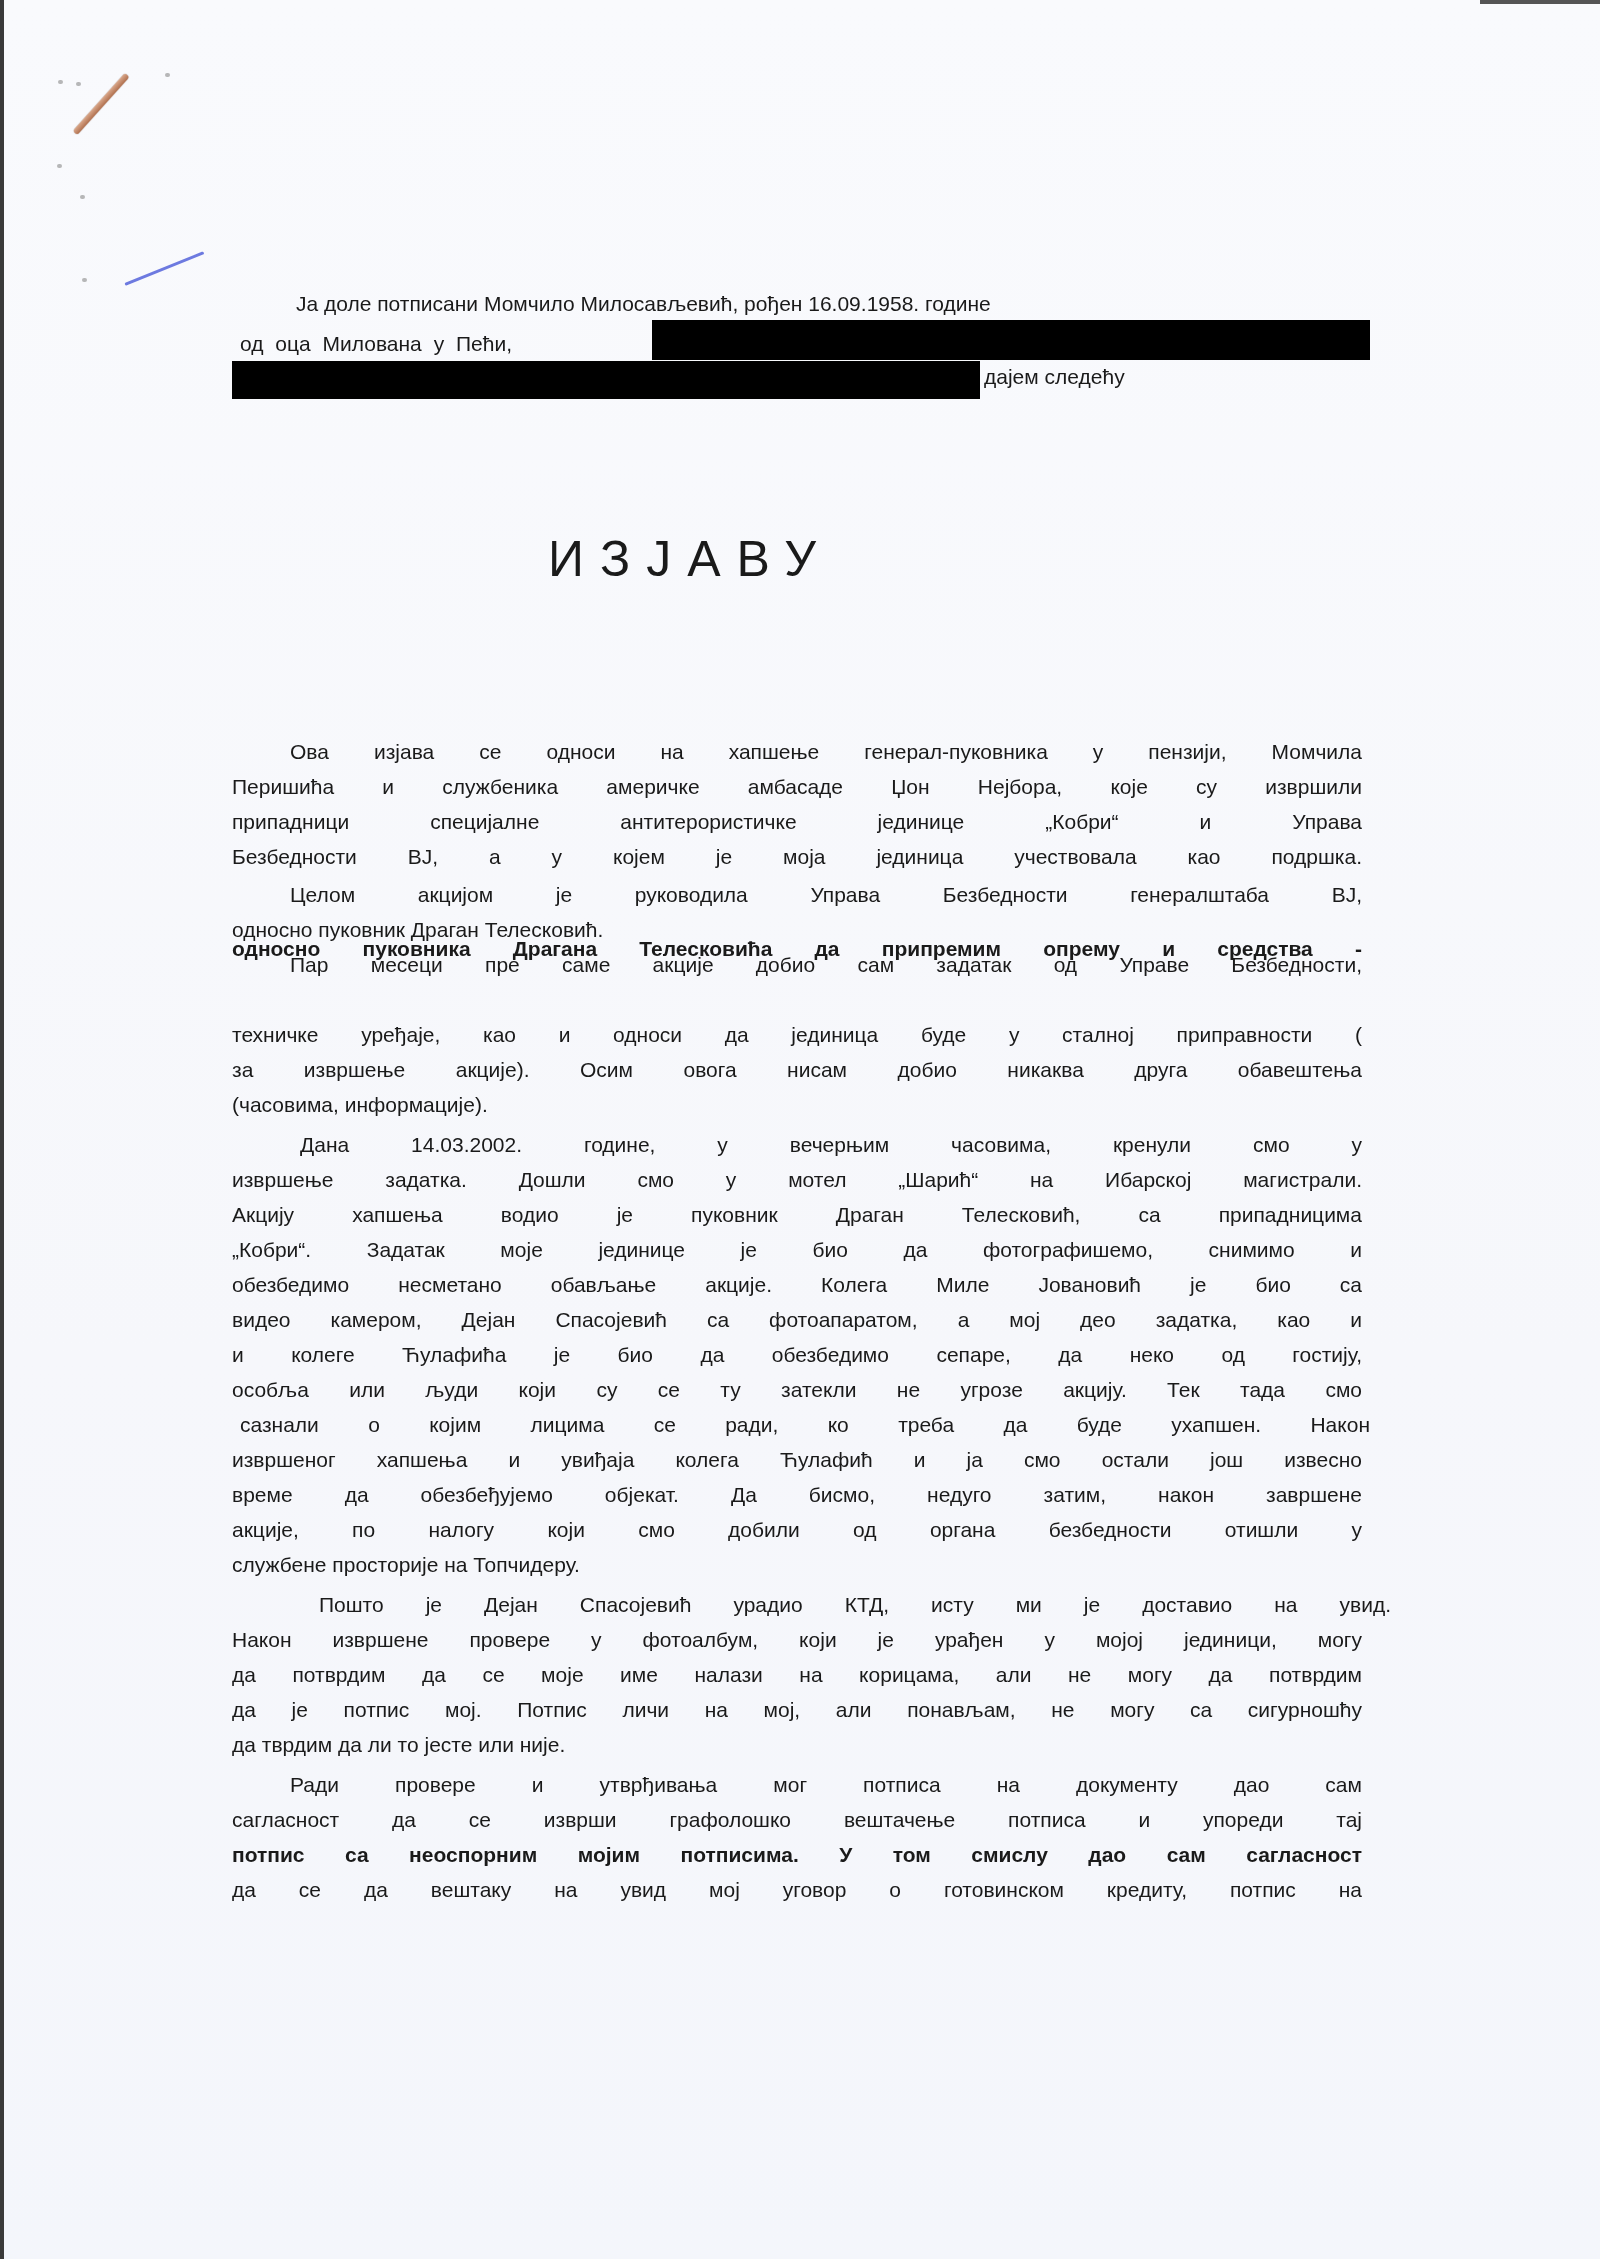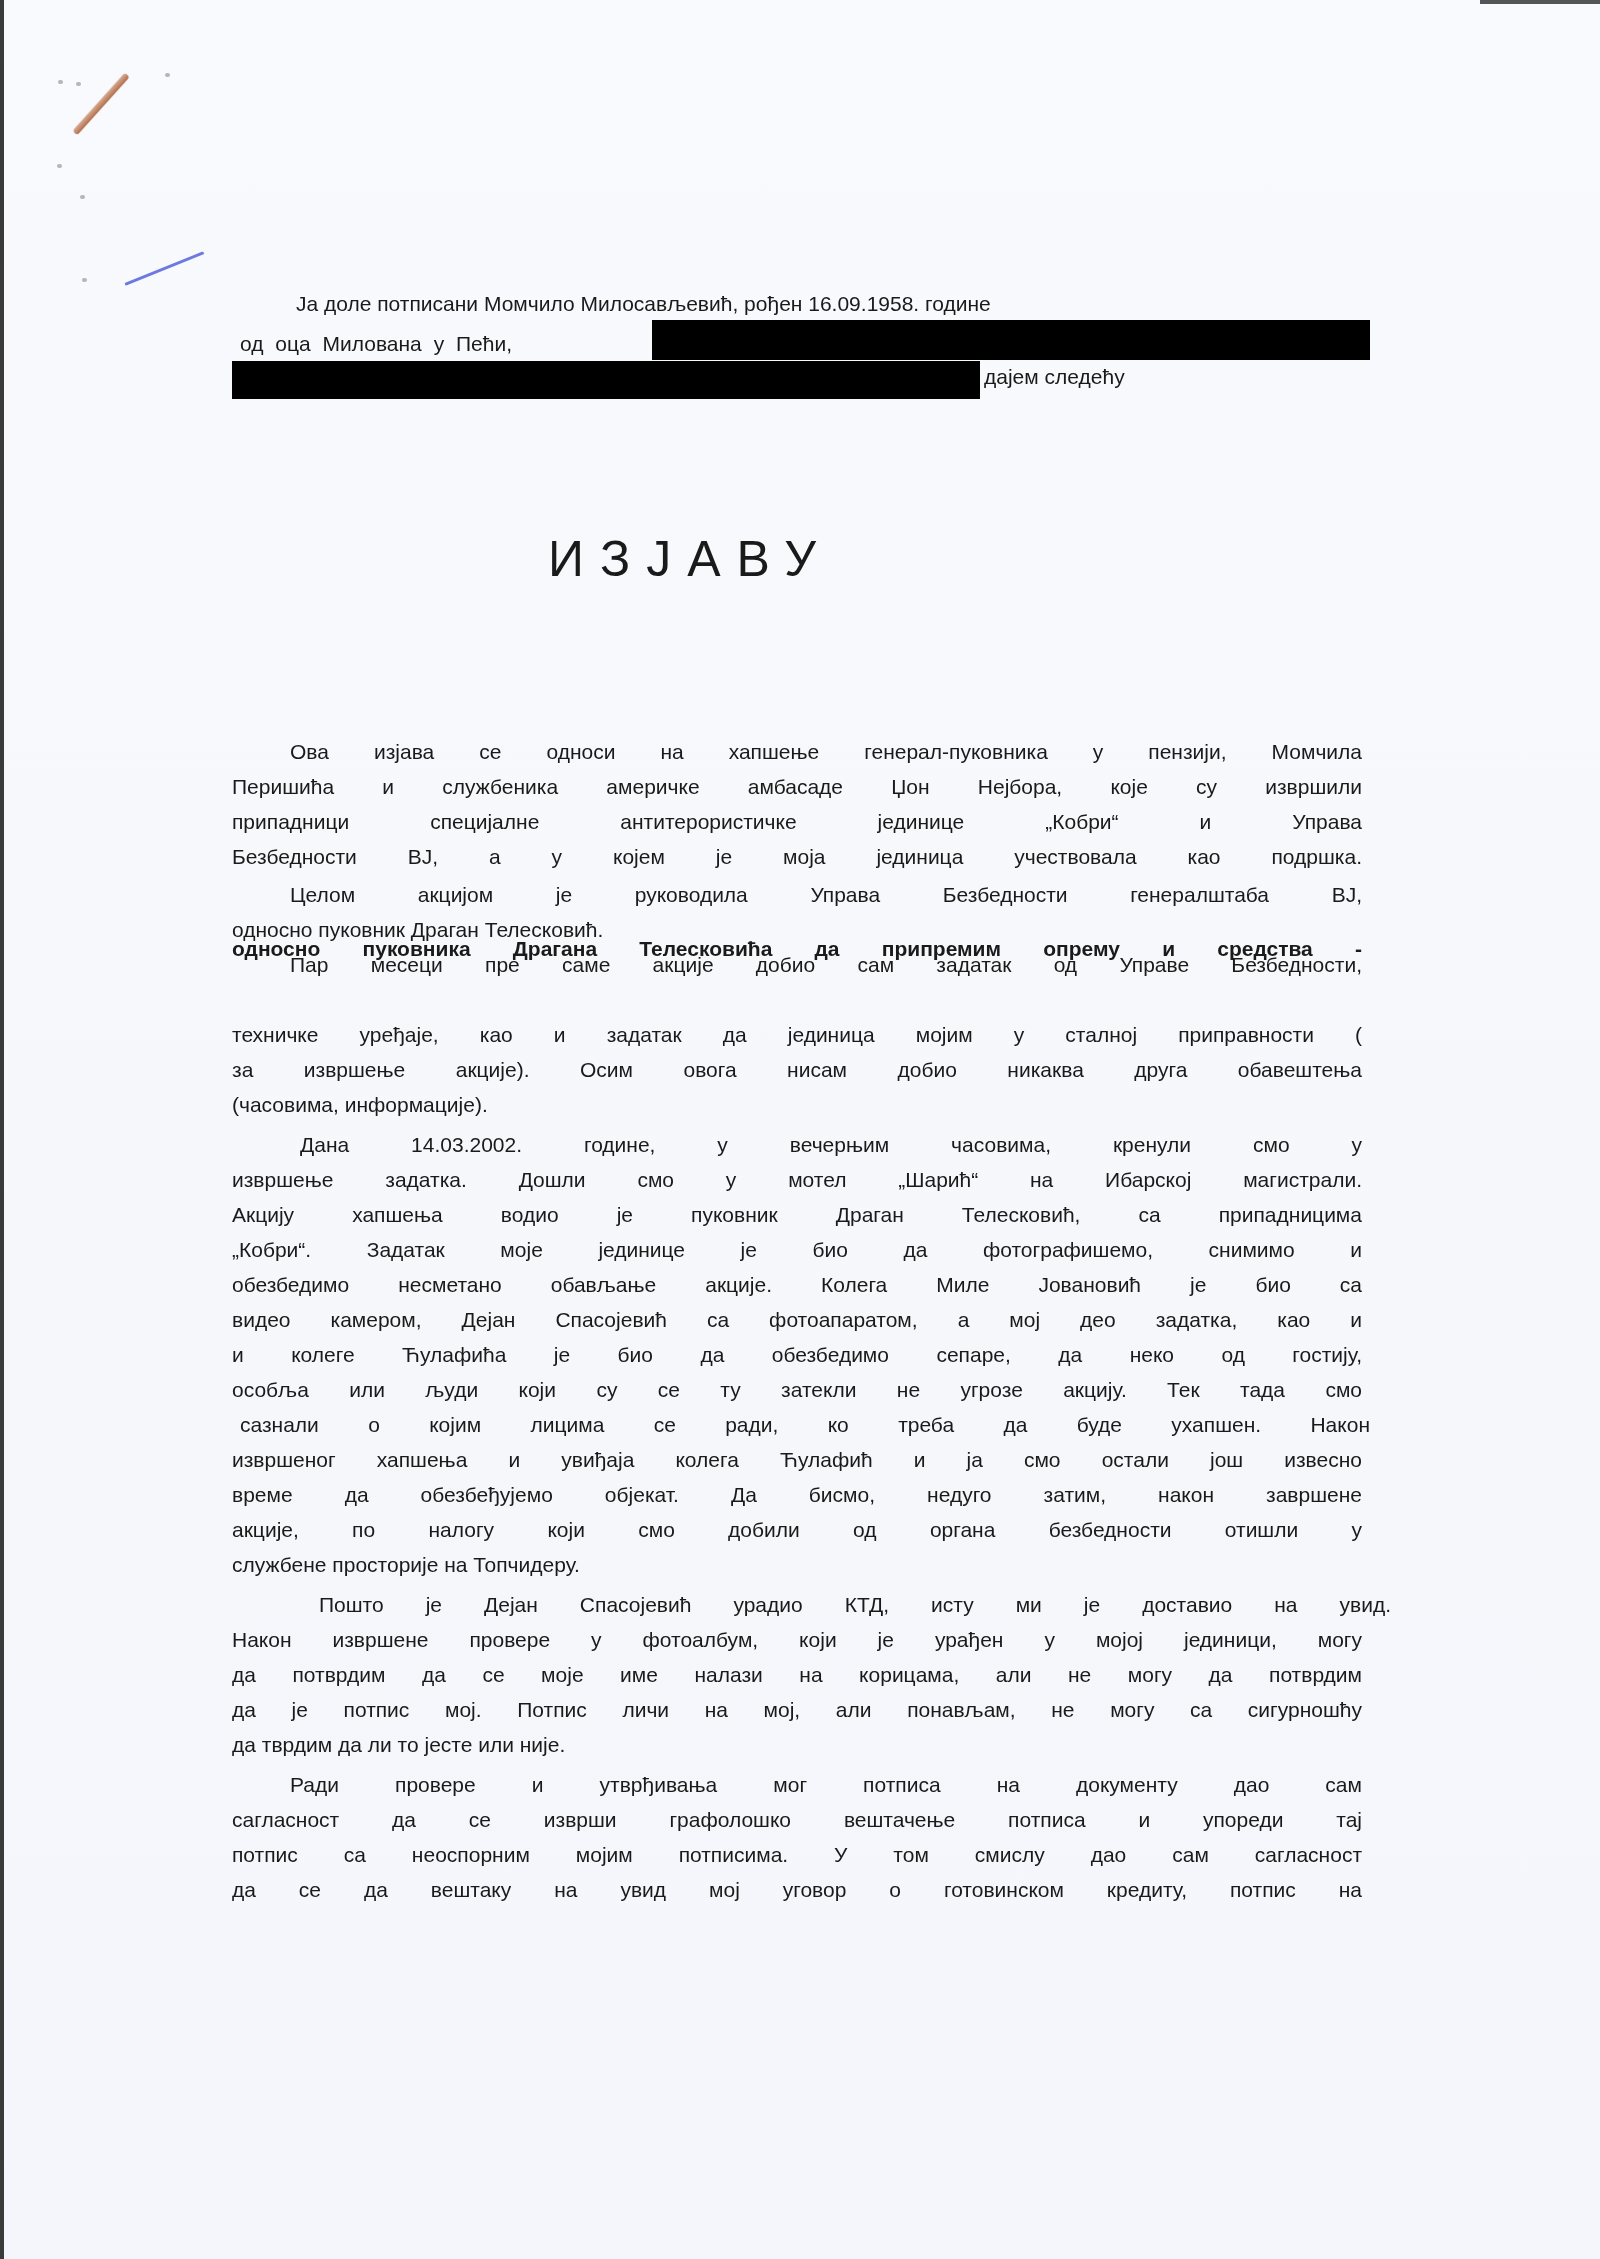--- a/index.html
+++ b/index.html
@@ -98,21 +98,21 @@
 
   <div id="body-lines">
       <div class="line indent justify" style="top: 735px;">Ова изјава се односи на хапшење генерал-пуковника у пензији, Момчила</div>
       <div class="line justify" style="top: 770px;">Перишића и службеника америчке амбасаде Џон Нејбора, које су извршили</div>
       <div class="line justify" style="top: 805px;">припадници специјалне антитерористичке јединице „Кобри“ и Управа</div>
       <div class="line justify" style="top: 840px;">Безбедности ВЈ, а у којем је моја јединица учествовала као подршка.</div>
       <div class="line indent justify" style="top: 878px;">Целом акцијом је руководила Управа Безбедности генералштаба ВЈ,</div>
       <div class="line" style="top: 913px;">односно пуковник Драган Телесковић.</div>
       <div class="line indent justify" style="top: 948px;">Пар месеци пре саме акције добио сам задатак од Управе Безбедности,</div>
       <div class="line justify" style="top: 932px; font-weight: bold;">односно пуковника Драгана Телесковића да припремим опрему и средства -</div>
-      <div class="line justify" style="top: 1018px;">техничке уређаје, као и задатак да јединица мојим у сталној приправности (</div>
+      <div class="line justify" style="top: 1018px;">техничке уређаје, као и односи да јединица буде у сталној приправности (</div>
       <div class="line justify" style="top: 1053px;">за извршење акције). Осим овога нисам добио никаква друга обавештења</div>
       <div class="line" style="top: 1088px;">(часовима, информације).</div>
       <div class="line indent justify" style="left: 300px; width: 1062px; top: 1128px;">Дана 14.03.2002. године, у вечерњим часовима, кренули смо у</div>
       <div class="line justify" style="top: 1163px;">извршење задатка. Дошли смо у мотел „Шарић“ на Ибарској магистрали.</div>
       <div class="line justify" style="top: 1198px;">Акцију хапшења водио је пуковник Драган Телесковић, са припадницима</div>
       <div class="line justify" style="top: 1233px;">„Кобри“. Задатак моје јединице је био да фотографишемо, снимимо и</div>
       <div class="line justify" style="top: 1268px;">обезбедимо несметано обављање акције. Колега Миле Јовановић је био са</div>
       <div class="line justify" style="top: 1303px;">видео камером, Дејан Спасојевић са фотоапаратом, а мој део задатка, као и</div>
       <div class="line justify" style="top: 1338px;">и колеге Ћулафића је био да обезбедимо сепаре, да неко од гостију,</div>
       <div class="line justify" style="top: 1373px;">особља или људи који су се ту затекли не угрозе акцију. Тек тада смо</div>
@@ -121,16 +121,16 @@
       <div class="line justify" style="top: 1478px;">време  да обезбеђујемо објекат. Да бисмо, недуго затим, након завршене</div>
       <div class="line justify" style="top: 1513px;">акције, по налогу који смо добили од органа безбедности отишли у</div>
       <div class="line" style="top: 1548px;">службене просторије на Топчидеру.</div>
       <div class="line indent justify" style="top: 1588px; margin-left: 29px;">Пошто је Дејан  Спасојевић урадио КТД, исту ми је доставио на увид.</div>
       <div class="line justify" style="top: 1623px;">Након извршене провере у фотоалбум, који је урађен у мојој јединици, могу</div>
       <div class="line justify" style="top: 1658px;">да потврдим да се моје име налази на корицама, али не могу да потврдим</div>
       <div class="line justify" style="top: 1693px;">да је потпис мој. Потпис личи на мој, али понављам, не могу са сигурношћу</div>
       <div class="line" style="top: 1728px;">да тврдим да ли то јесте или није.</div>
       <div class="line indent justify" style="top: 1768px;">Ради провере и утврђивања мог потписа на документу дао сам</div>
       <div class="line justify" style="top: 1803px;">сагласност да се изврши графолошко вештачење потписа и упореди тај</div>
-      <div class="line justify" style="top: 1838px;">потпис са неоспорним мојим потписима. У том смислу дао сам сагласност</div>
+      <div class="line justify" style="top: 1838px; font-weight: bold;">потпис са неоспорним мојим потписима. У том смислу дао сам сагласност</div>
       <div class="line justify" style="top: 1873px;">да се да вештаку на увид мој уговор о готовинском кредиту, потпис на</div>
     </div>
 </div>
 
 </body></html>

